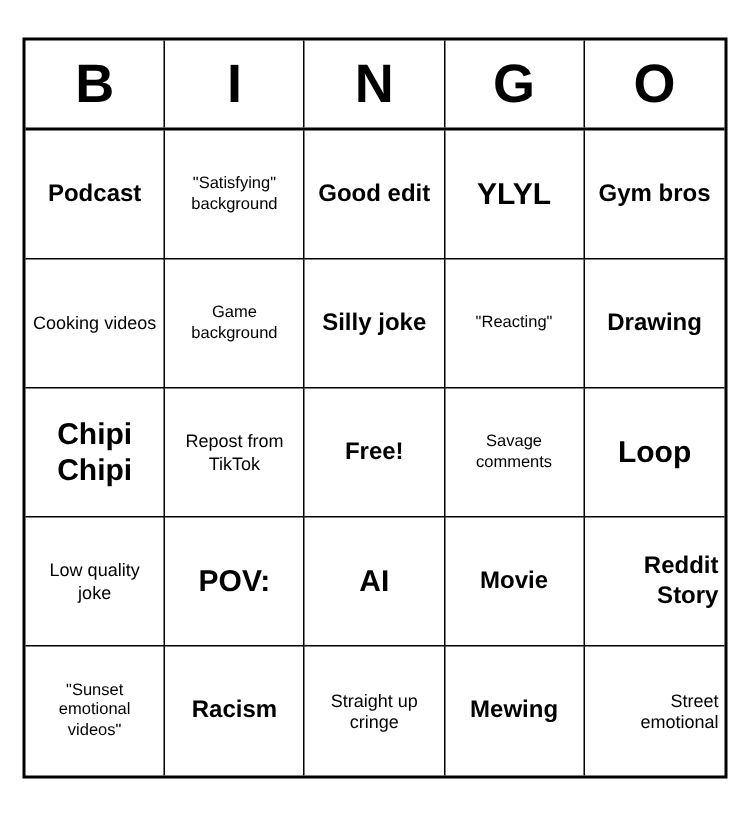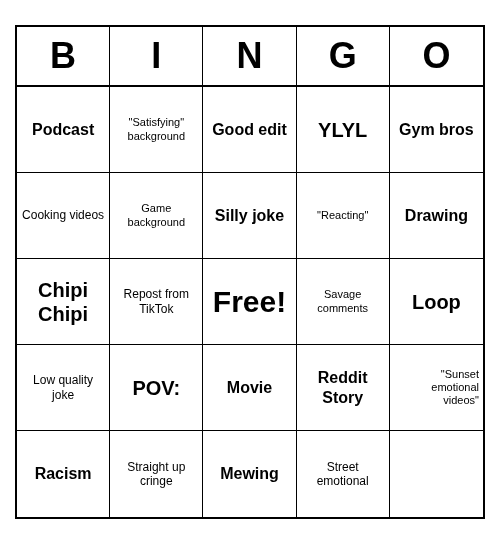--- a/index.html
+++ b/index.html
@@ -67,21 +67,21 @@
       font-size: 16px;
       font-weight: bold;
     }
     .cell-text.small {
       font-size: 12px;
     }
     .cell-text.xsmall {
       font-size: 11px;
     }
     .cell-text.free {
-      font-size: 30px;
+      font-size: 16px;
       font-weight: bold;
     }
   </style>
 </head>
 <body>
 
 <div class="bingo-card">
   <div class="bingo-header">
     <div class="bingo-header-cell">B</div>
     <div class="bingo-header-cell">I</div>
@@ -135,20 +135,23 @@
       <div class="bingo-cell">
         <span class="cell-text large">Loop</span>
       </div>
       <div class="bingo-cell">
         <span class="cell-text small">Low quality joke</span>
       </div>
       <div class="bingo-cell">
         <span class="cell-text large">POV:</span>
       </div>
       <div class="bingo-cell">
+        <span class="cell-text large">AI</span>
+      </div>
+      <div class="bingo-cell">
         <span class="cell-text medium">Movie</span>
       </div>
       <div class="bingo-cell">
         <span class="cell-text medium">Reddit Story</span>
       </div>
       <div class="bingo-cell">
         <span class="cell-text xsmall">"Sunset emotional videos"</span>
       </div>
       <div class="bingo-cell">
         <span class="cell-text medium">Racism</span>

